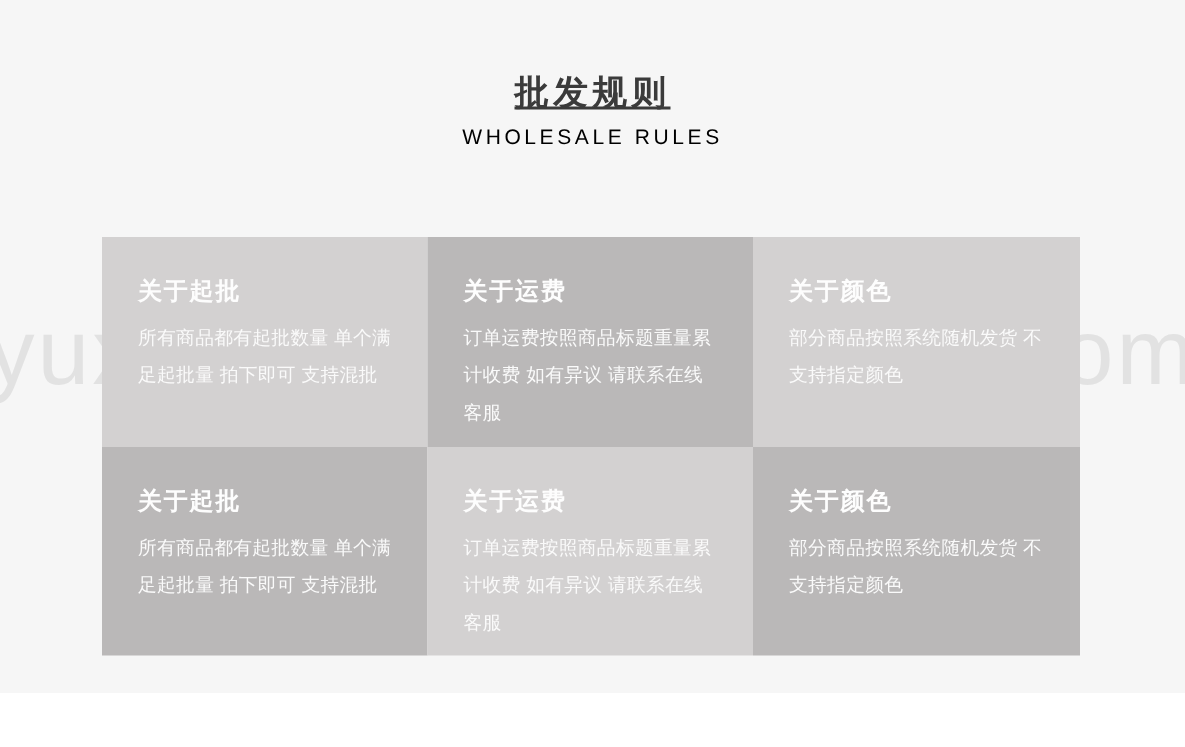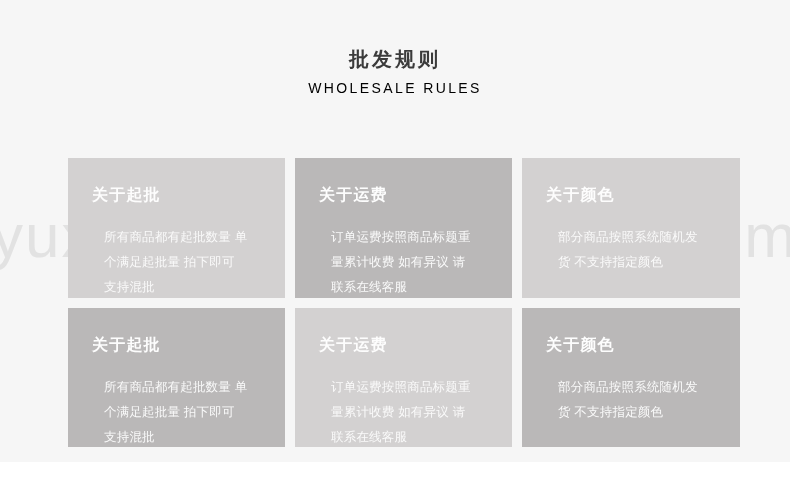--- a/index.html
+++ b/index.html
@@ -37,65 +37,65 @@
 
   
   .header{
     position:absolute;top:0;left:0;width:790px;
     text-align:center;
     z-index:3;
   }
   .title{
     margin:0;
     padding-top:48px;
-    font-size:20px;
+    font-size:23px;
     font-weight:700;
     color:#3b3b3b;
     letter-spacing:3px;
     line-height:1.15;
+    text-decoration:underline;
   }
   .subtitle{
     margin:0;
     padding-top:9px;
     font-size:14px;
     font-weight:400;
     color:#000000;
     letter-spacing:2.4px;
   }
 
   
   .grid{
     position:absolute;
     left:68px;top:158px;
     width:572px;height:279px;
     display:grid;
     grid-template-columns:217px 217px 218px;
     grid-template-rows:140px 139px;
     z-index:2;
-    gap:10px;
   }
   .cell{
     position:relative;
     box-sizing:border-box;
     padding:27px 24px 0 24px;
     overflow:hidden;
   }
   .cell.light{background:#d3d1d1;}
   .cell.dark{background:#bab8b8;}
 
   .cell-title{
     margin:0;
     font-size:16px;
     font-weight:700;
     color:#fdfdfd;
     letter-spacing:1.2px;
     line-height:1.2;
   }
   .cell-body{
-    margin:12px;
+    margin:0;
     padding-top:9px;
     font-size:12.5px;
     font-weight:400;
     color:#fafafa;
     line-height:2.0;
     letter-spacing:0.2px;
     word-break:break-all;
   }
 </style>
 </head>

